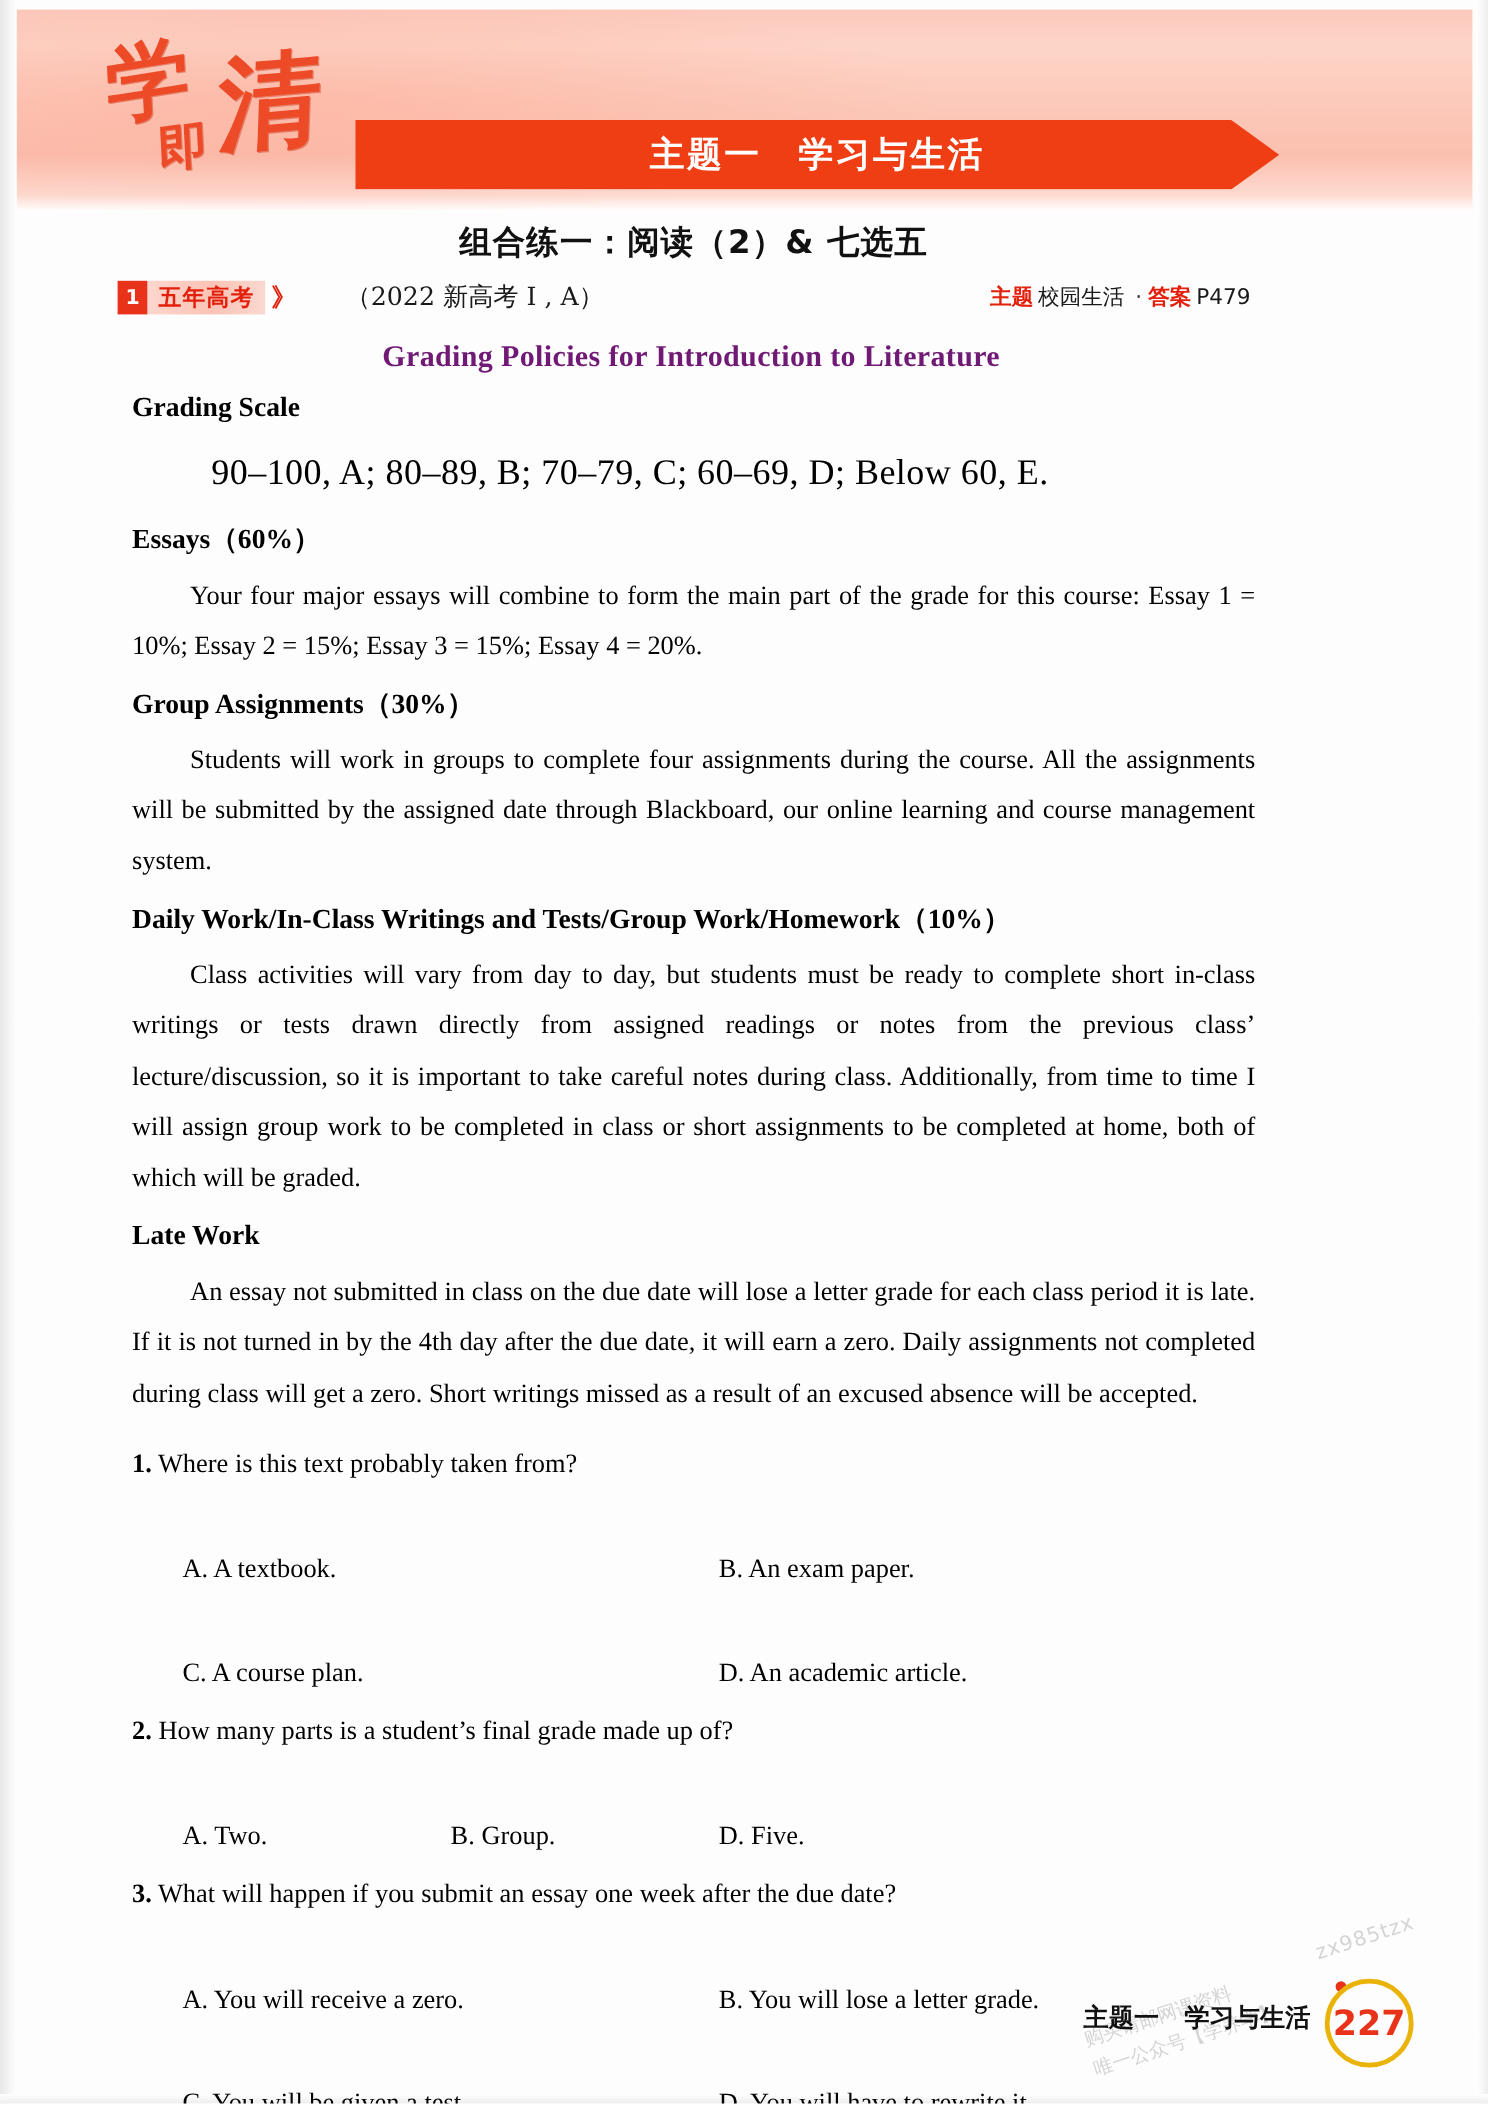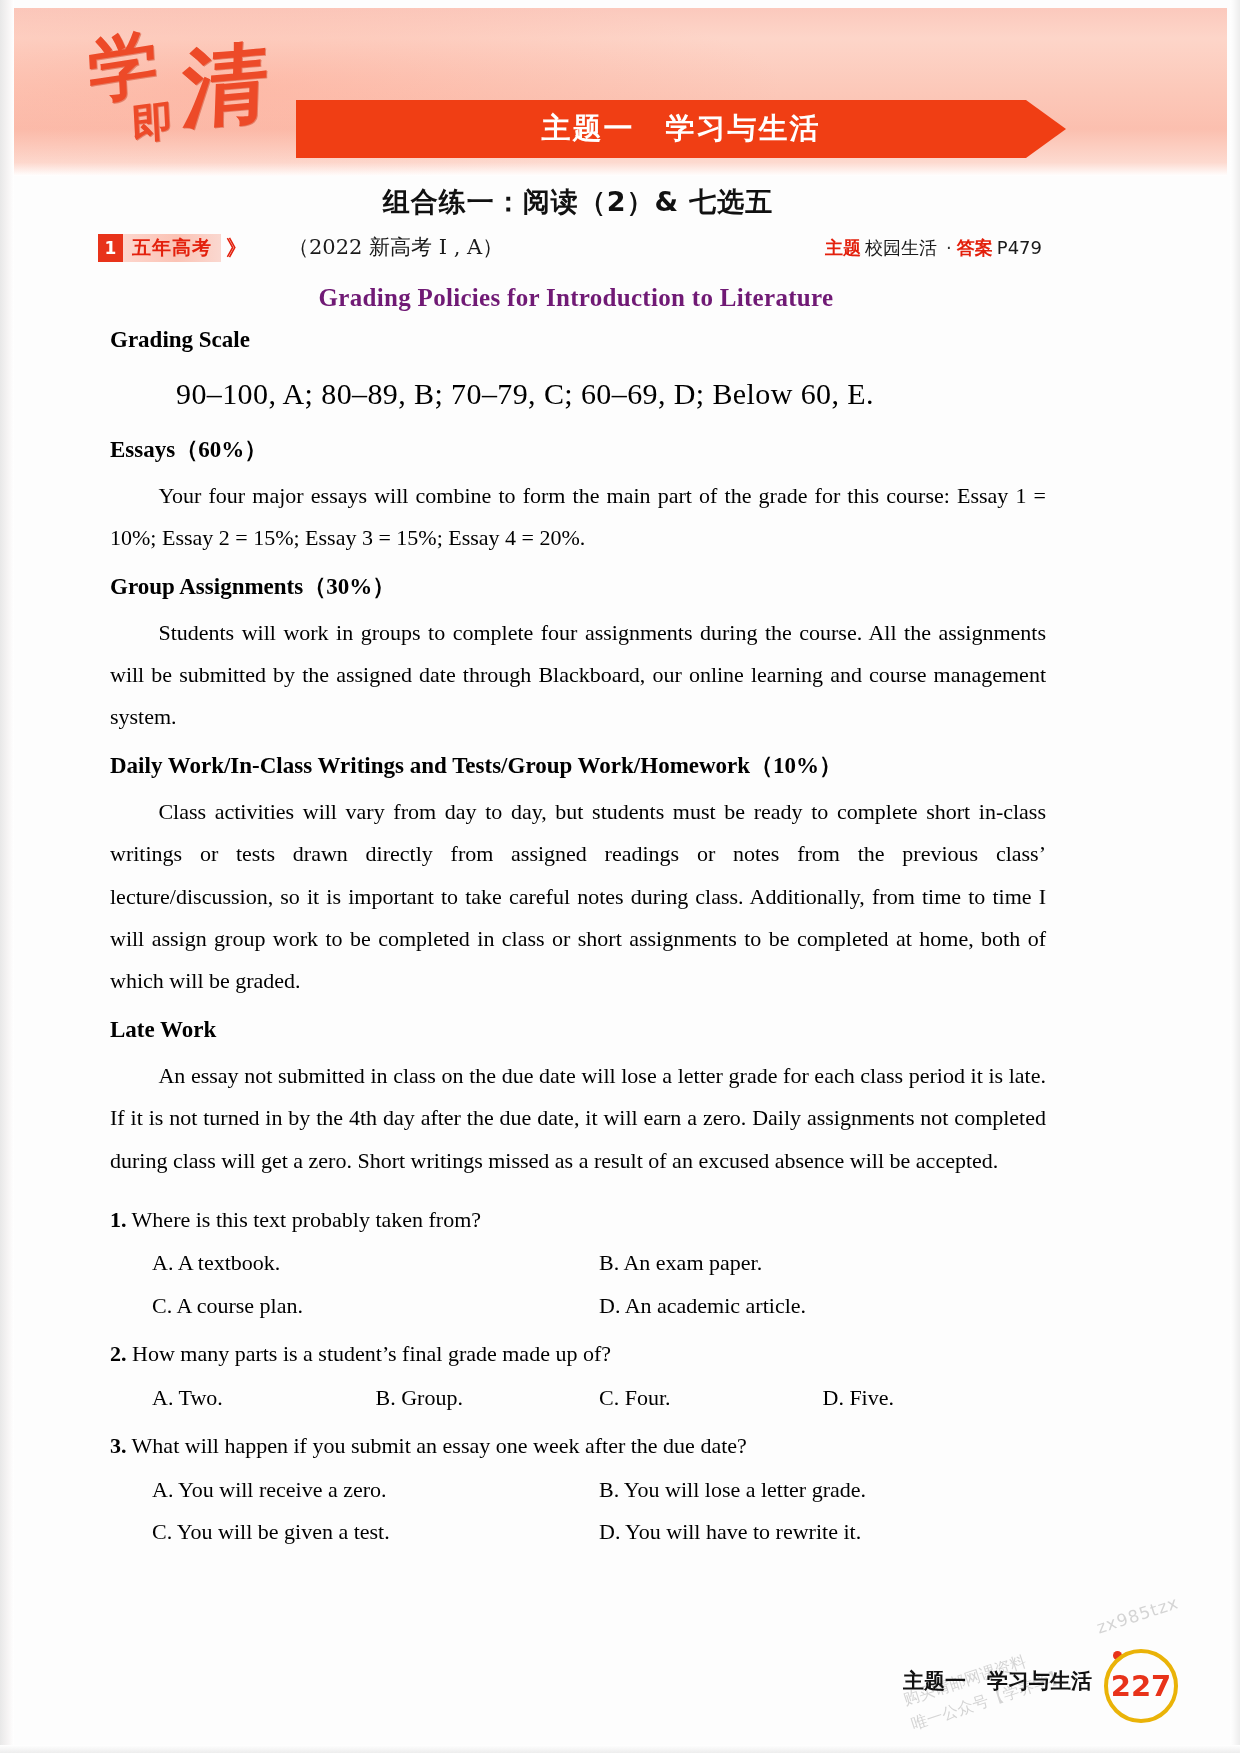--- a/index.html
+++ b/index.html
@@ -253,20 +253,21 @@
     display: grid;
     grid-template-columns: repeat(4, 1fr);
     margin-left: 42px;
   }
   .opt {
     font-family: "Liberation Serif", "DejaVu Serif", serif;
     font-size: 22px;
     color: #000;
     line-height: 1.95;
     white-space: nowrap;
+    margin-top: 44px;
   }
 
   
   .footer {
     position: absolute;
     left: 0;
     bottom: 34px;
     width: 1240px;
     height: 70px;
   }
@@ -405,21 +406,20 @@
       </div>
 
       <div class="q-block">
         <div class="q-stem">
           <span class="q-num">2.</span>
           <span>How many parts is a student’s final grade made up of?</span>
         </div>
         <div class="opts-4">
           <div class="opt">A. Two.</div>
           <div class="opt">B. Group.</div>
-          <div class="opt">C. Four.</div>
           <div class="opt">D. Five.</div>
         </div>
       </div>
 
       <div class="q-block">
         <div class="q-stem">
           <span class="q-num">3.</span>
           <span>What will happen if you submit an essay one week after the due date?</span>
         </div>
         <div class="opts-2">

